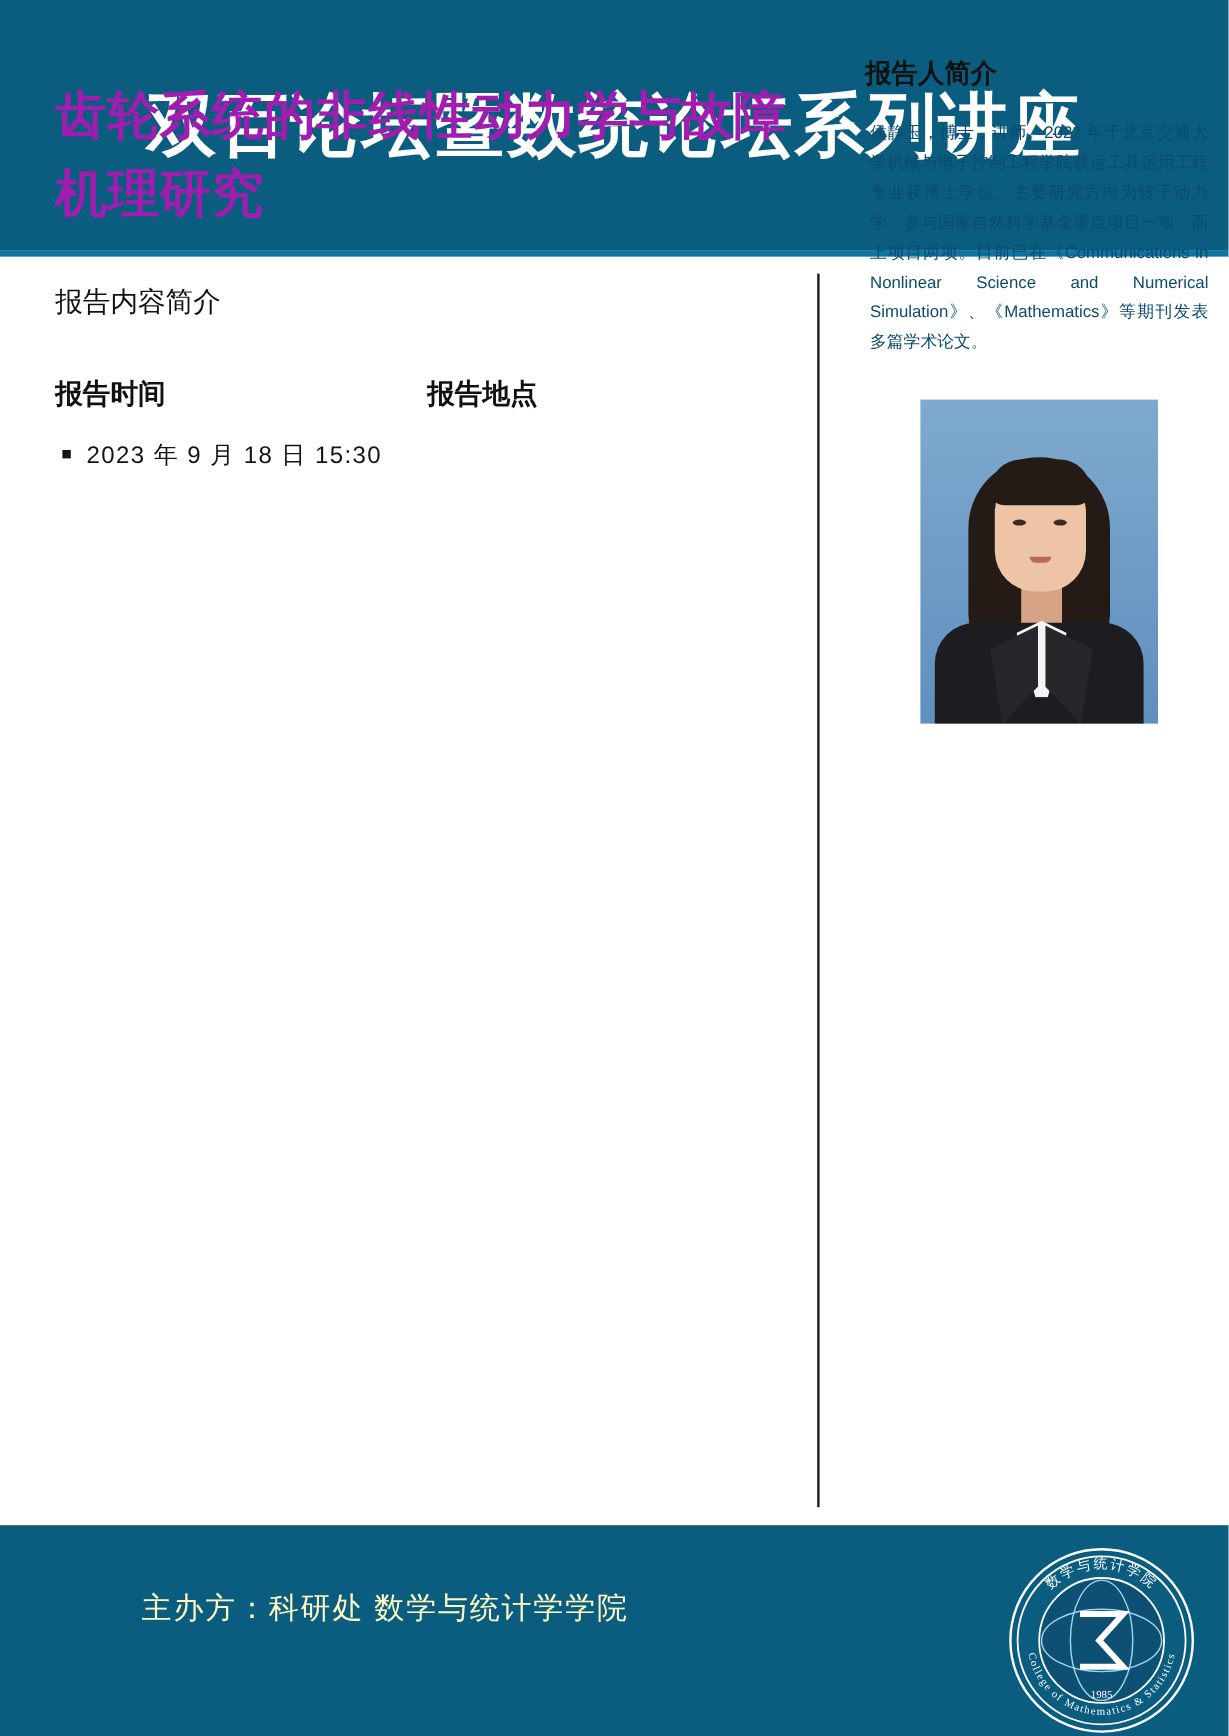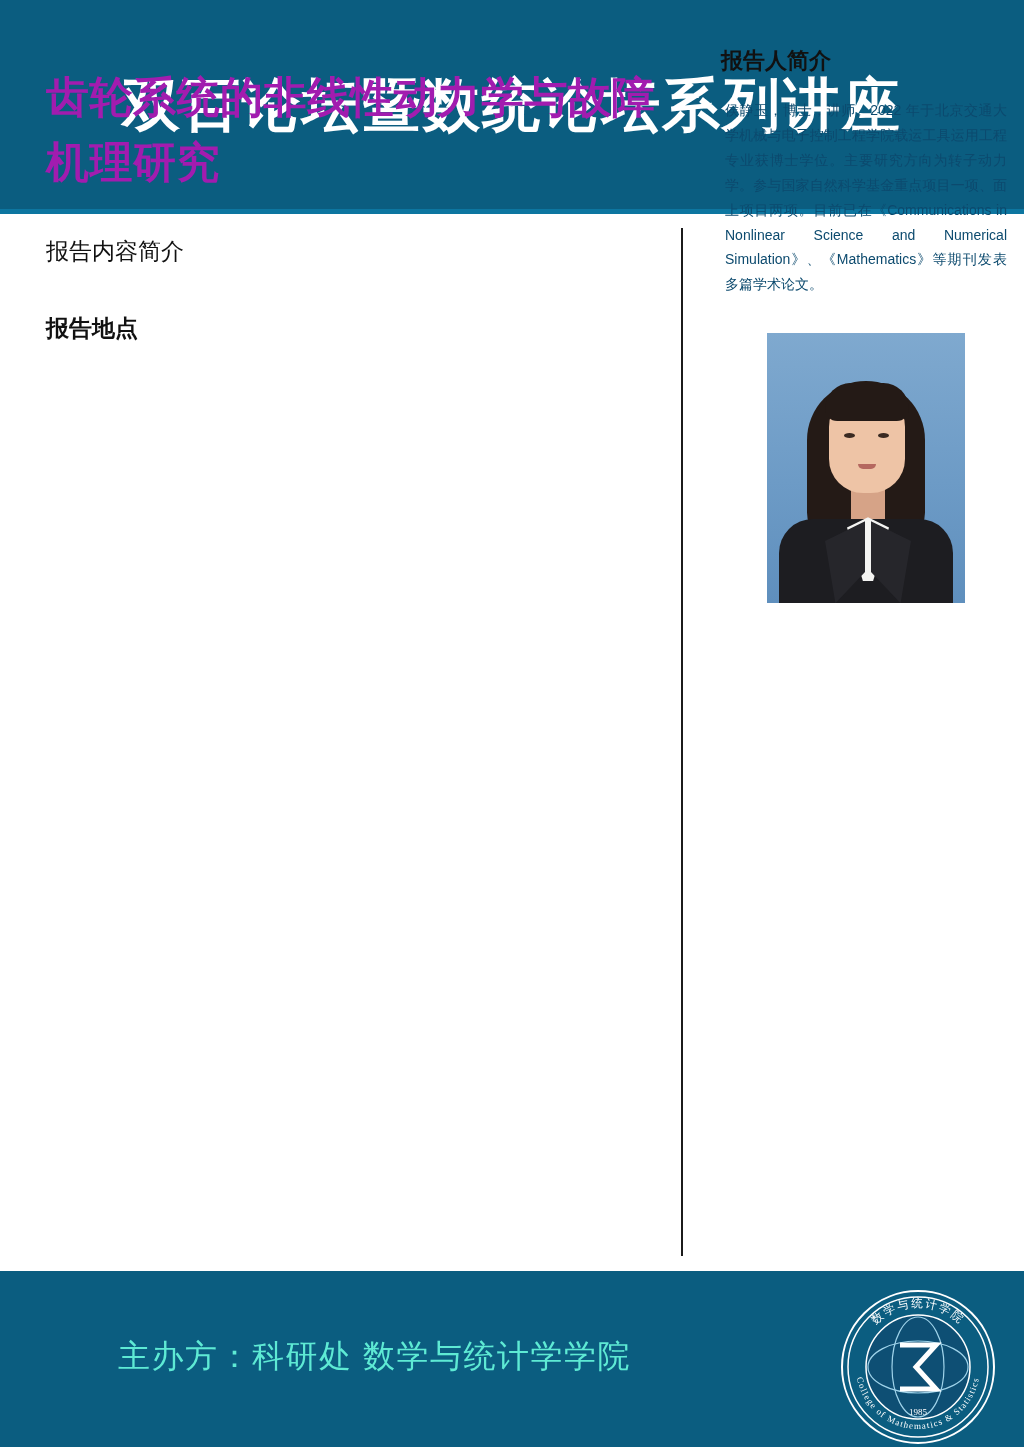--- a/index.html
+++ b/index.html
@@ -238,23 +238,23 @@
     position: absolute;
     left: 0;
     top: 1271px;
     width: 1024px;
     height: 176px;
     background: #0b5d80;
   }
   .footer-text {
     position: absolute;
     left: 118px;
-    top: 64px;
-    color: #5eead4;
-    font-size: 32px;
+    top: 52px;
+    color: #fef9c3;
+    font-size: 25px;
     letter-spacing: 1.5px;
   }
   .footer-logo {
     position: absolute;
     left: 838px;
     top: 16px;
     width: 160px;
     height: 160px;
   }
 </style>
@@ -270,20 +270,26 @@
 
   <div class="body-area"></div>
   <div class="divider"></div>
 
   <div class="left-col">
     <h1 class="talk-title">齿轮系统的非线性动力学与故障机理研究</h1>
 
     <h2 class="section-head">报告内容简介</h2>
 
     <div class="meta-row">
+      <div class="meta-block-time">
+        <h2 class="meta-head">报告时间</h2>
+        <ul class="meta-list">
+          <li>2023 年 9 月 18 日 15:30</li>
+        </ul>
+      </div>
       <div class="meta-block-place">
         <h2 class="meta-head">报告地点</h2>
       </div>
     </div>
   </div>
 
   <div class="right-col">
     <h2 class="bio-head">报告人简介</h2>
     <p class="bio-text">侯静玉，博士，讲师。2022 年于北京交通大学机械与电子控制工程学院载运工具运用工程专业获博士学位。主要研究方向为转子动力学。参与国家自然科学基金重点项目一项、面上项目两项。目前已在《Communications in Nonlinear Science and Numerical Simulation》、《Mathematics》等期刊发表多篇学术论文。</p>
 

